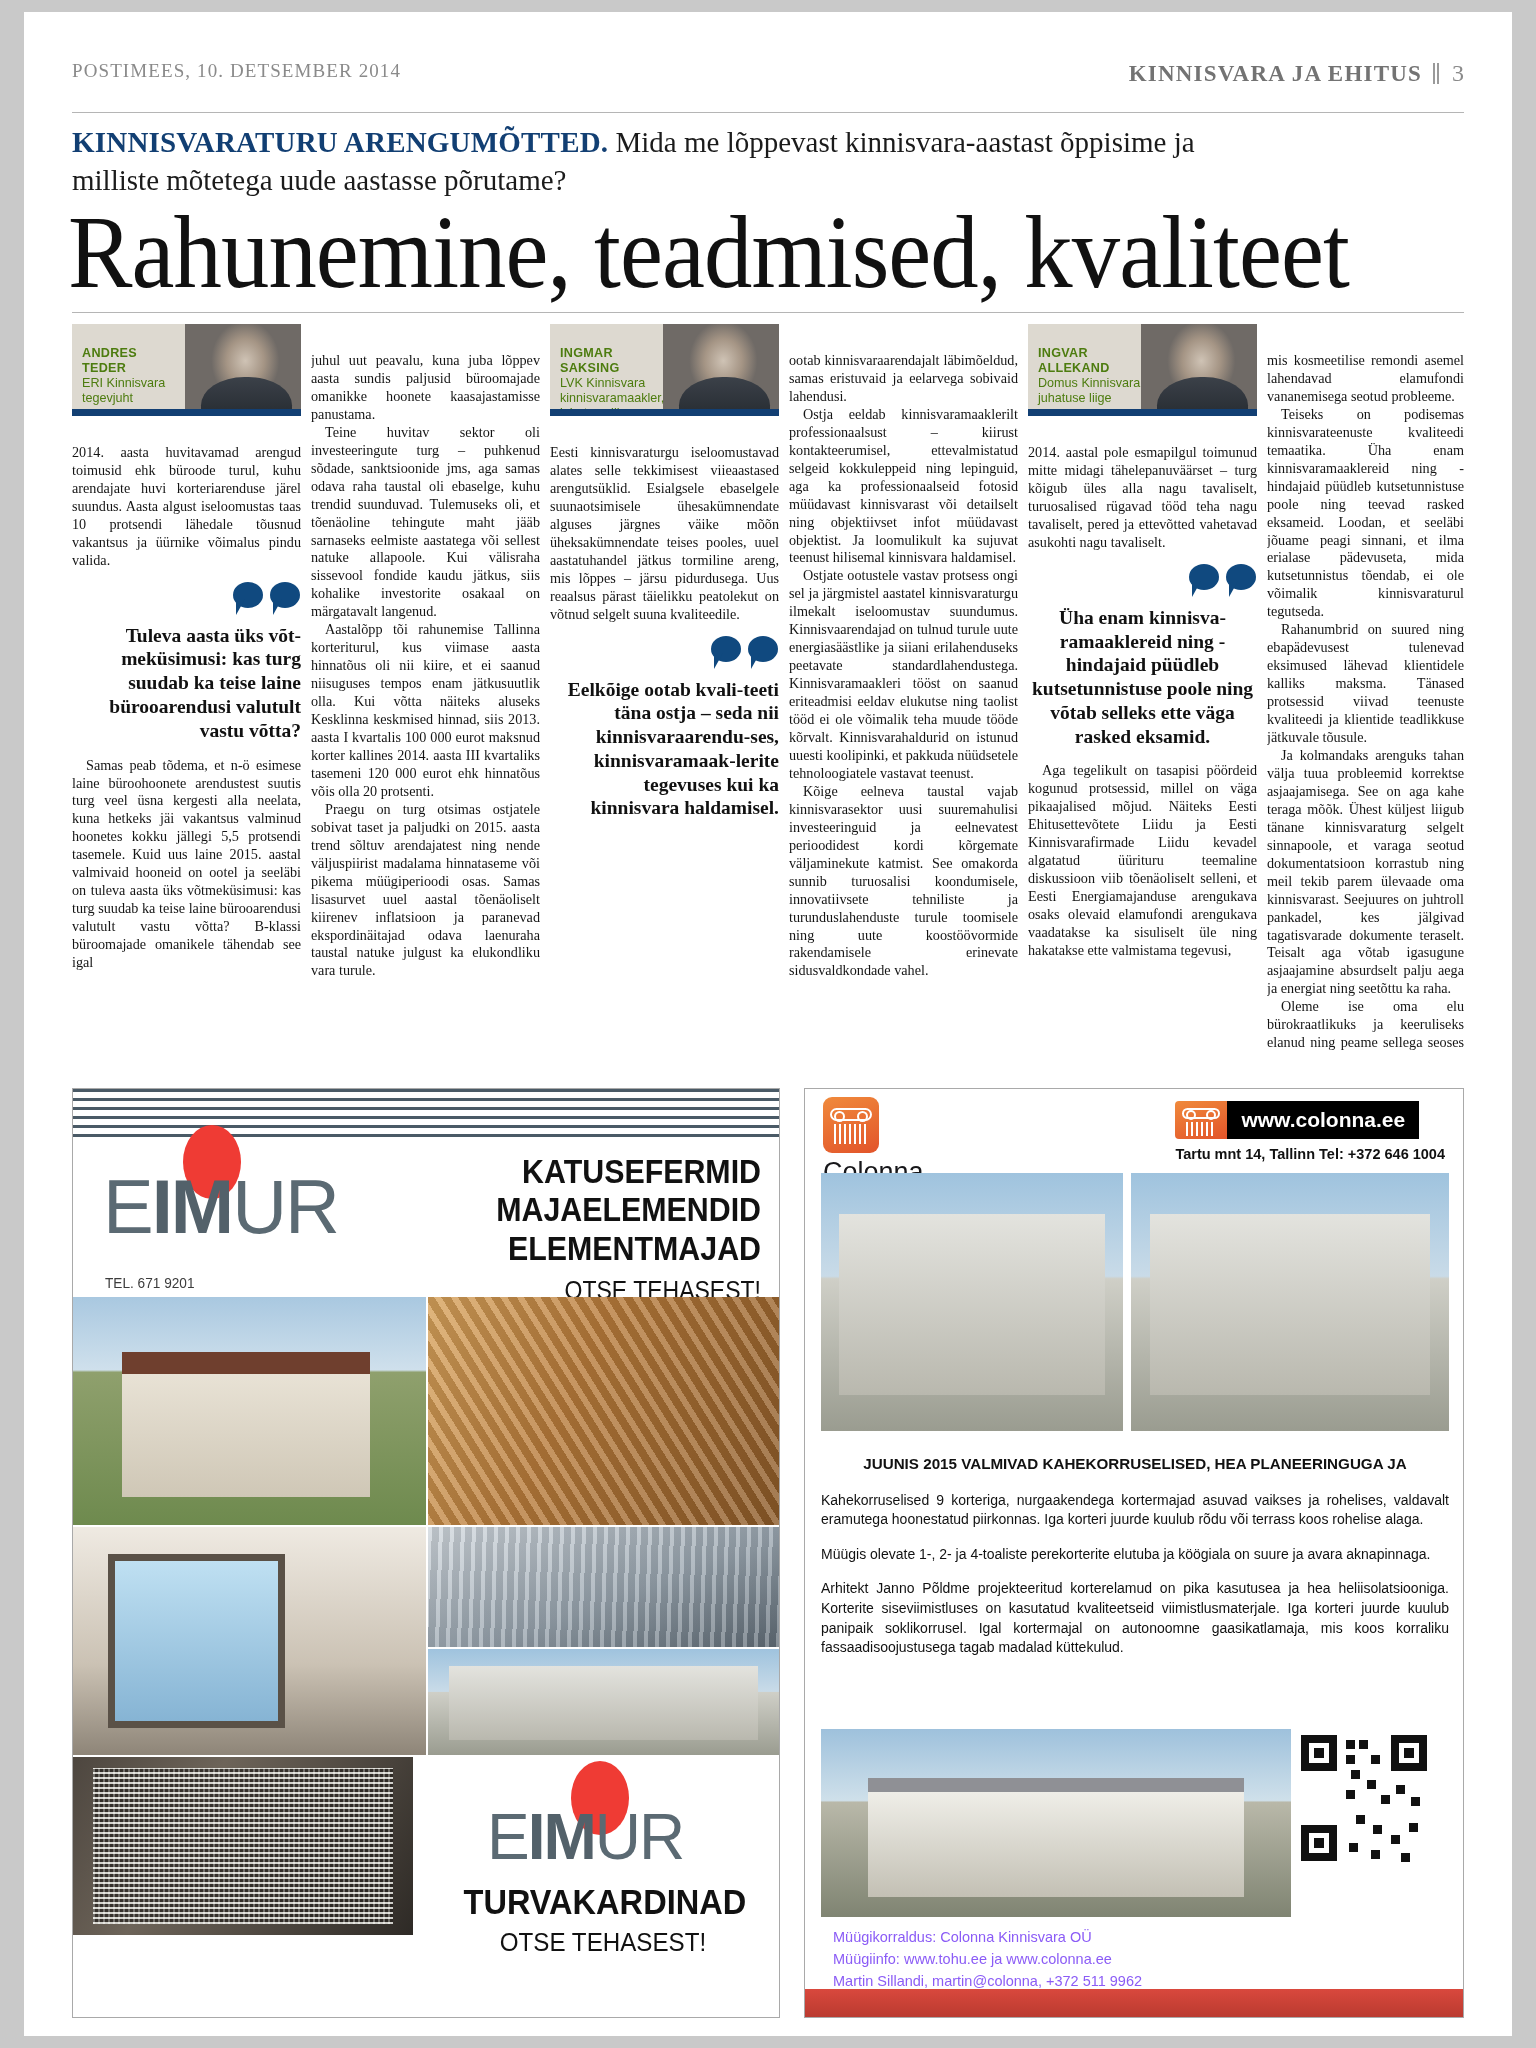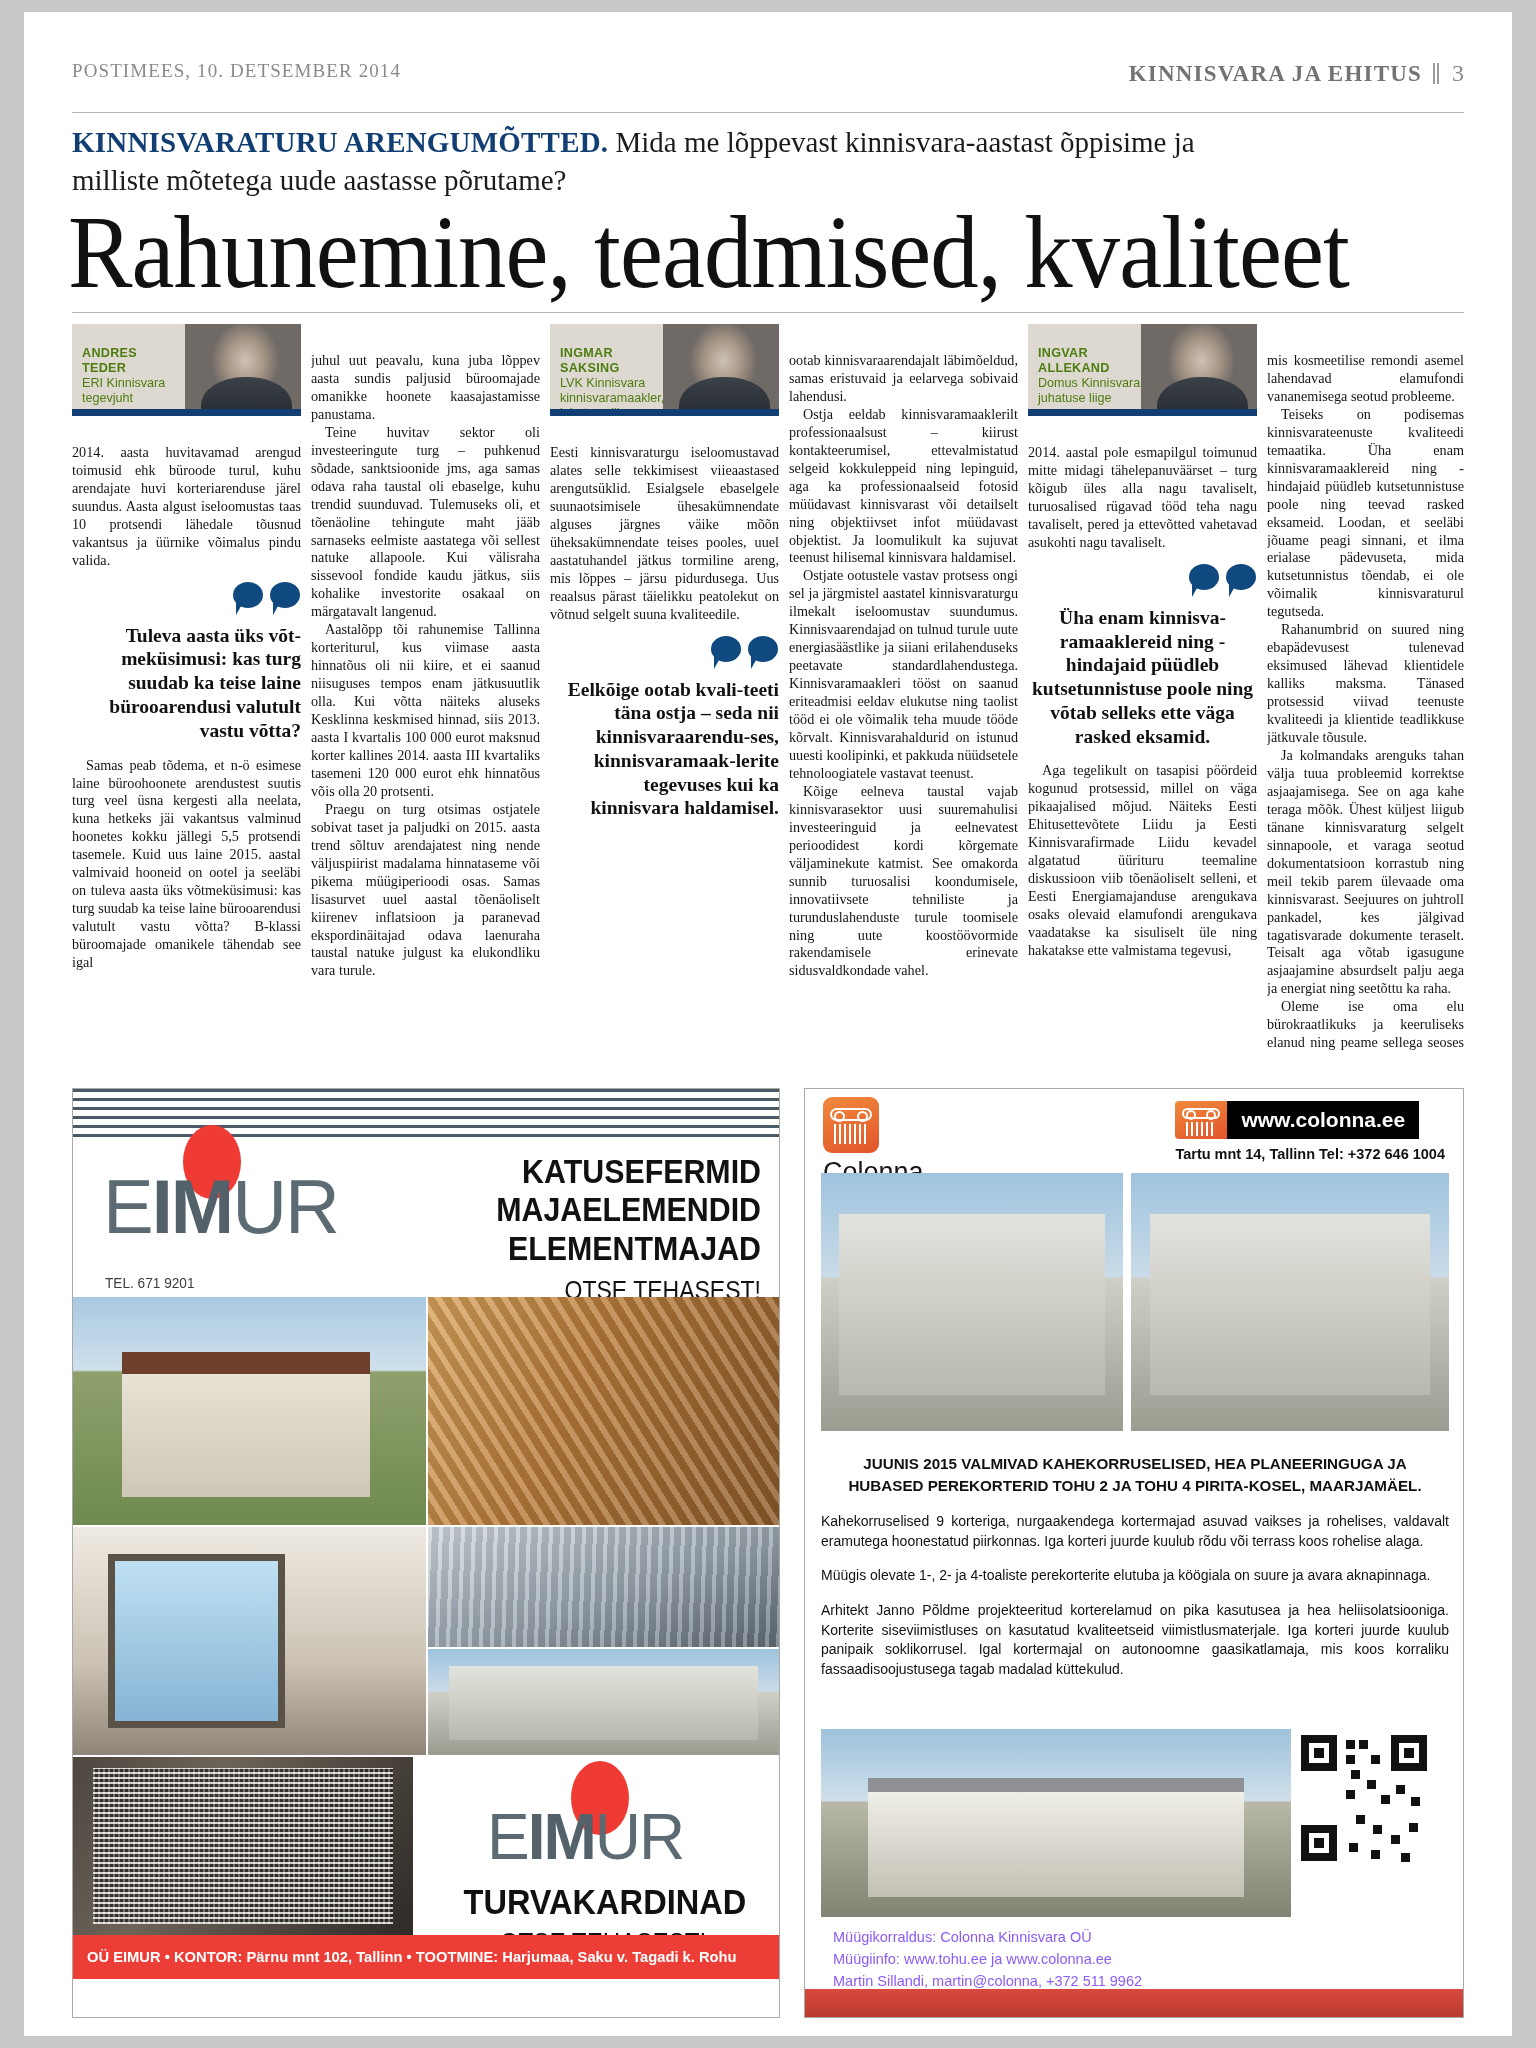--- a/index.html
+++ b/index.html
@@ -513,23 +513,20 @@
     <div class="eimur-lower">
       <div class="ph img-curtain" style="left:0;top:0;width:340px;height:178px;"></div>
       <div class="eimur-logo2">
         <div class="dot" style="left:100px;top:-6px;"></div>
         <div class="logo-word" style="left:16px;top:38px;font-size:64px;">E<b>IM</b>UR</div>
       </div>
       <div class="eimur-claim2">
         <span>TURVAKARDINAD</span>
         <span class="s">OTSE TEHASEST!</span>
       </div>
-      <div class="redbar">
-        <span>OÜ EIMUR • KONTOR: Pärnu mnt 102, Tallinn • TOOTMINE: Harjumaa, Saku v. Tagadi k. Rohu</span>
-      </div>
     </div>
   </div>
 
   <div class="ad-right">
     <div class="col-head">
       <div class="col-logo">
         <div class="col-mark">
           <div class="cap"></div>
             <div class="flut"></div>
         </div>
@@ -549,21 +546,20 @@
     </div>
 
     <div class="col-photos">
       <div class="ph img-apt" style="left:16px;top:0;width:302px;height:258px;"></div>
       <div class="ph img-apt" style="left:326px;top:0;width:318px;height:258px;"></div>
     </div>
 
     <div class="col-body">
       <div class="col-h">
         <div>JUUNIS 2015 VALMIVAD KAHEKORRUSELISED, HEA PLANEERINGUGA JA</div>
-        <div>HUBASED PEREKORTERID TOHU 2 JA TOHU 4 PIRITA-KOSEL, MAARJAMÄEL.</div>
       </div>
       <p class="col-p">Kahekorruselised 9 korteriga, nurgaakendega kortermajad asuvad vaikses ja rohelises, valdavalt eramutega hoonestatud piirkonnas. Iga korteri juurde kuulub rõdu või terrass koos rohelise alaga.</p>
       <p class="col-p">Müügis olevate 1-, 2- ja 4-toaliste perekorterite elutuba ja köögiala on suure ja avara aknapinnaga.</p>
       <p class="col-p">Arhitekt Janno Põldme projekteeritud korterelamud on pika kasutusea ja hea heliisolatsiooniga. Korterite siseviimistluses on kasutatud kvaliteetseid viimistlusmaterjale. Iga korteri juurde kuulub panipaik soklikorrusel. Igal kortermajal on autonoomne gaasikatlamaja, mis koos korraliku fassaadisoojustusega tagab madalad küttekulud.</p>
     </div>
 
     <div class="col-bottom">
       <div class="col-bigphoto"></div>
       <div class="qr">
         <div class="qr-cell" style="left:0;top:0;width:36px;height:36px;"></div>

